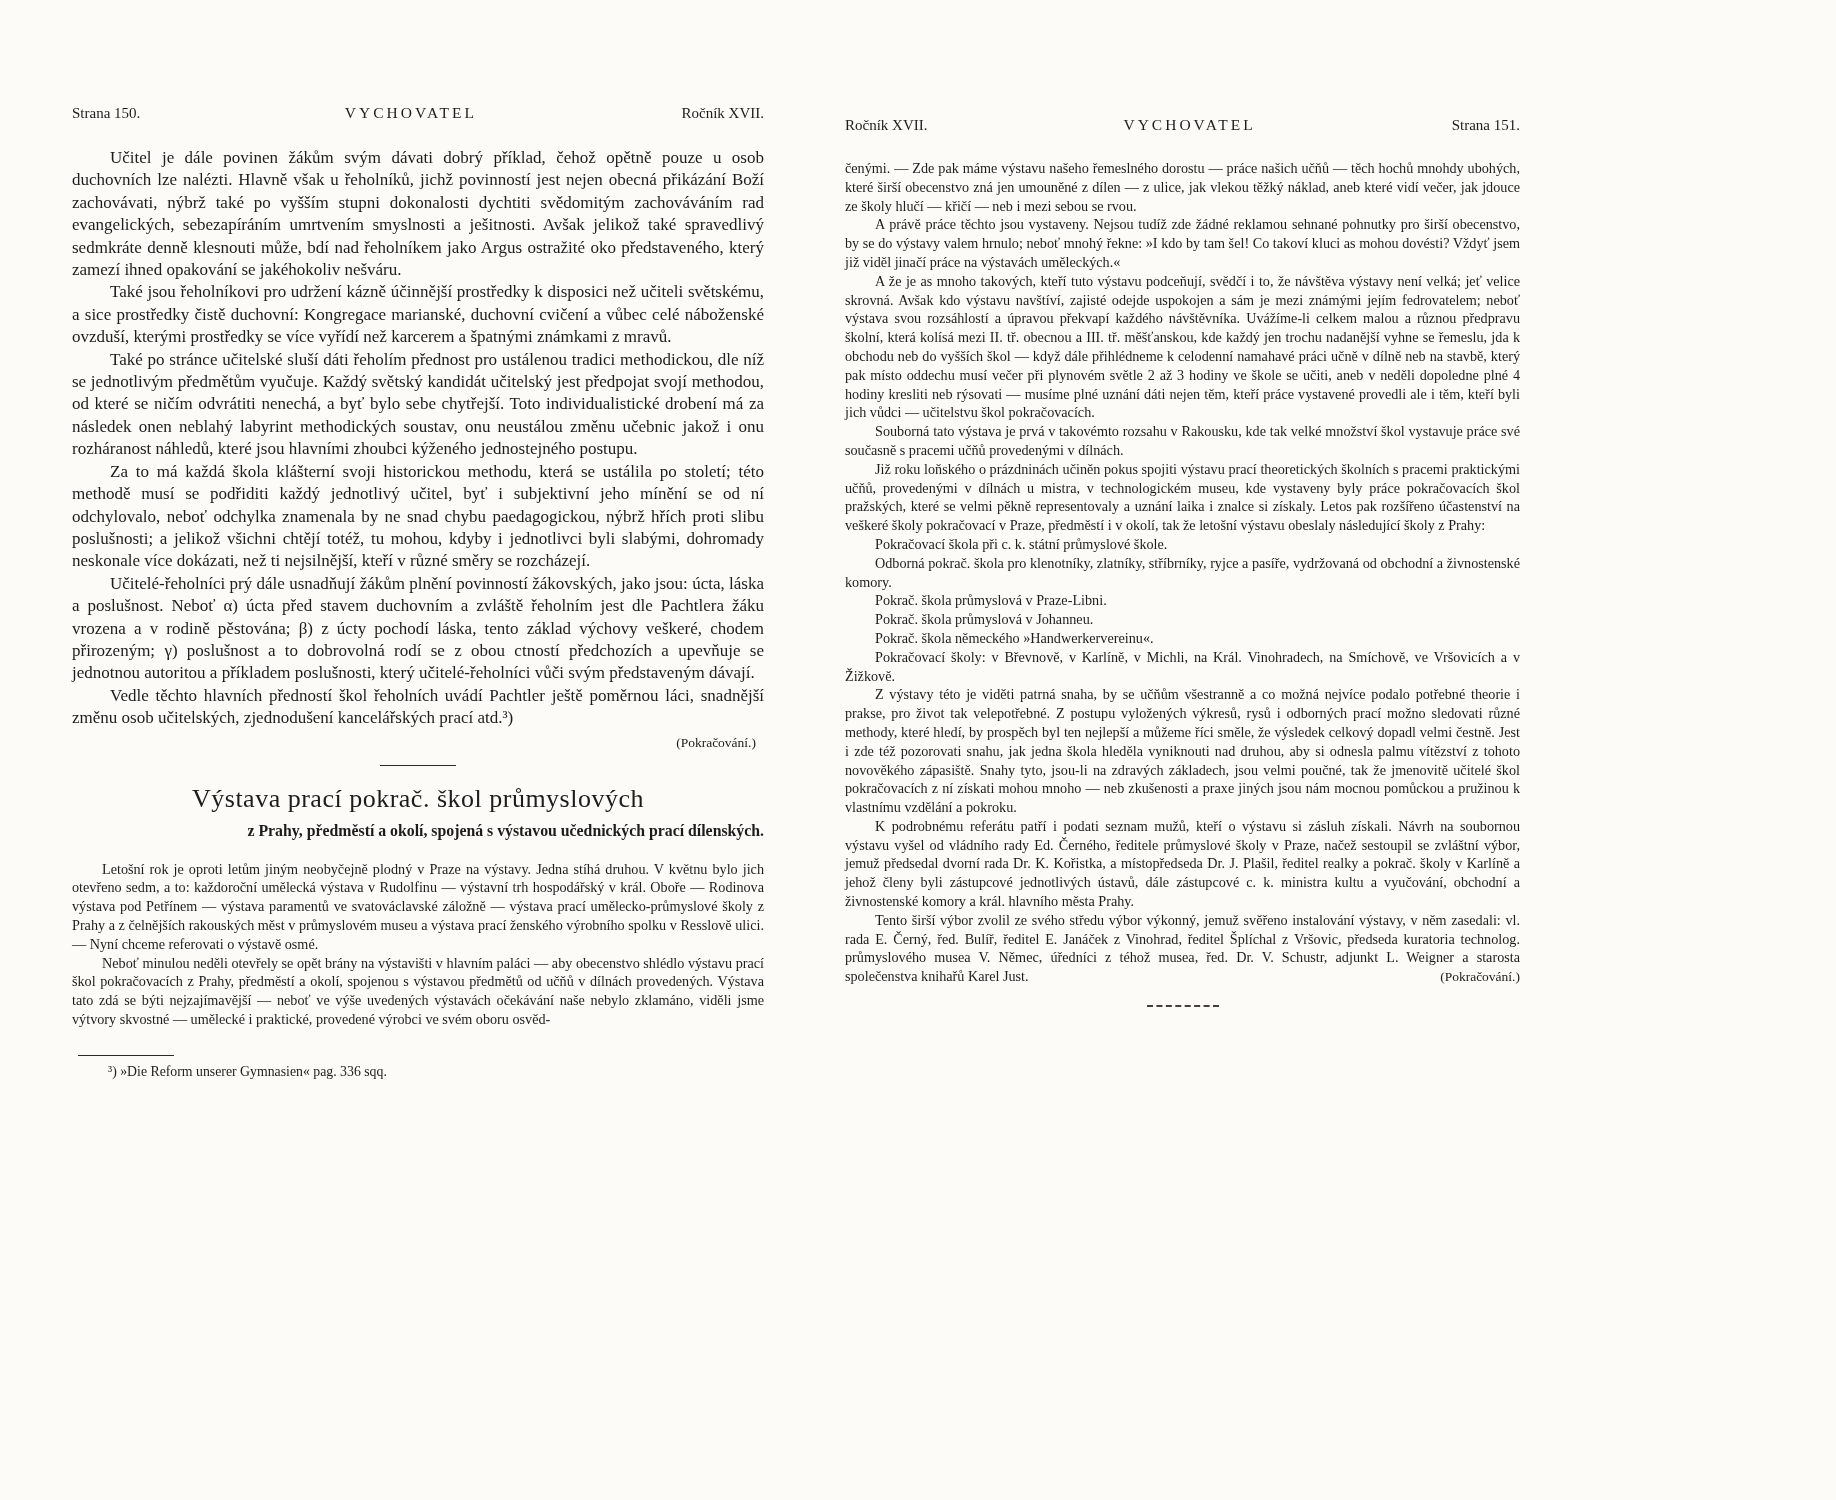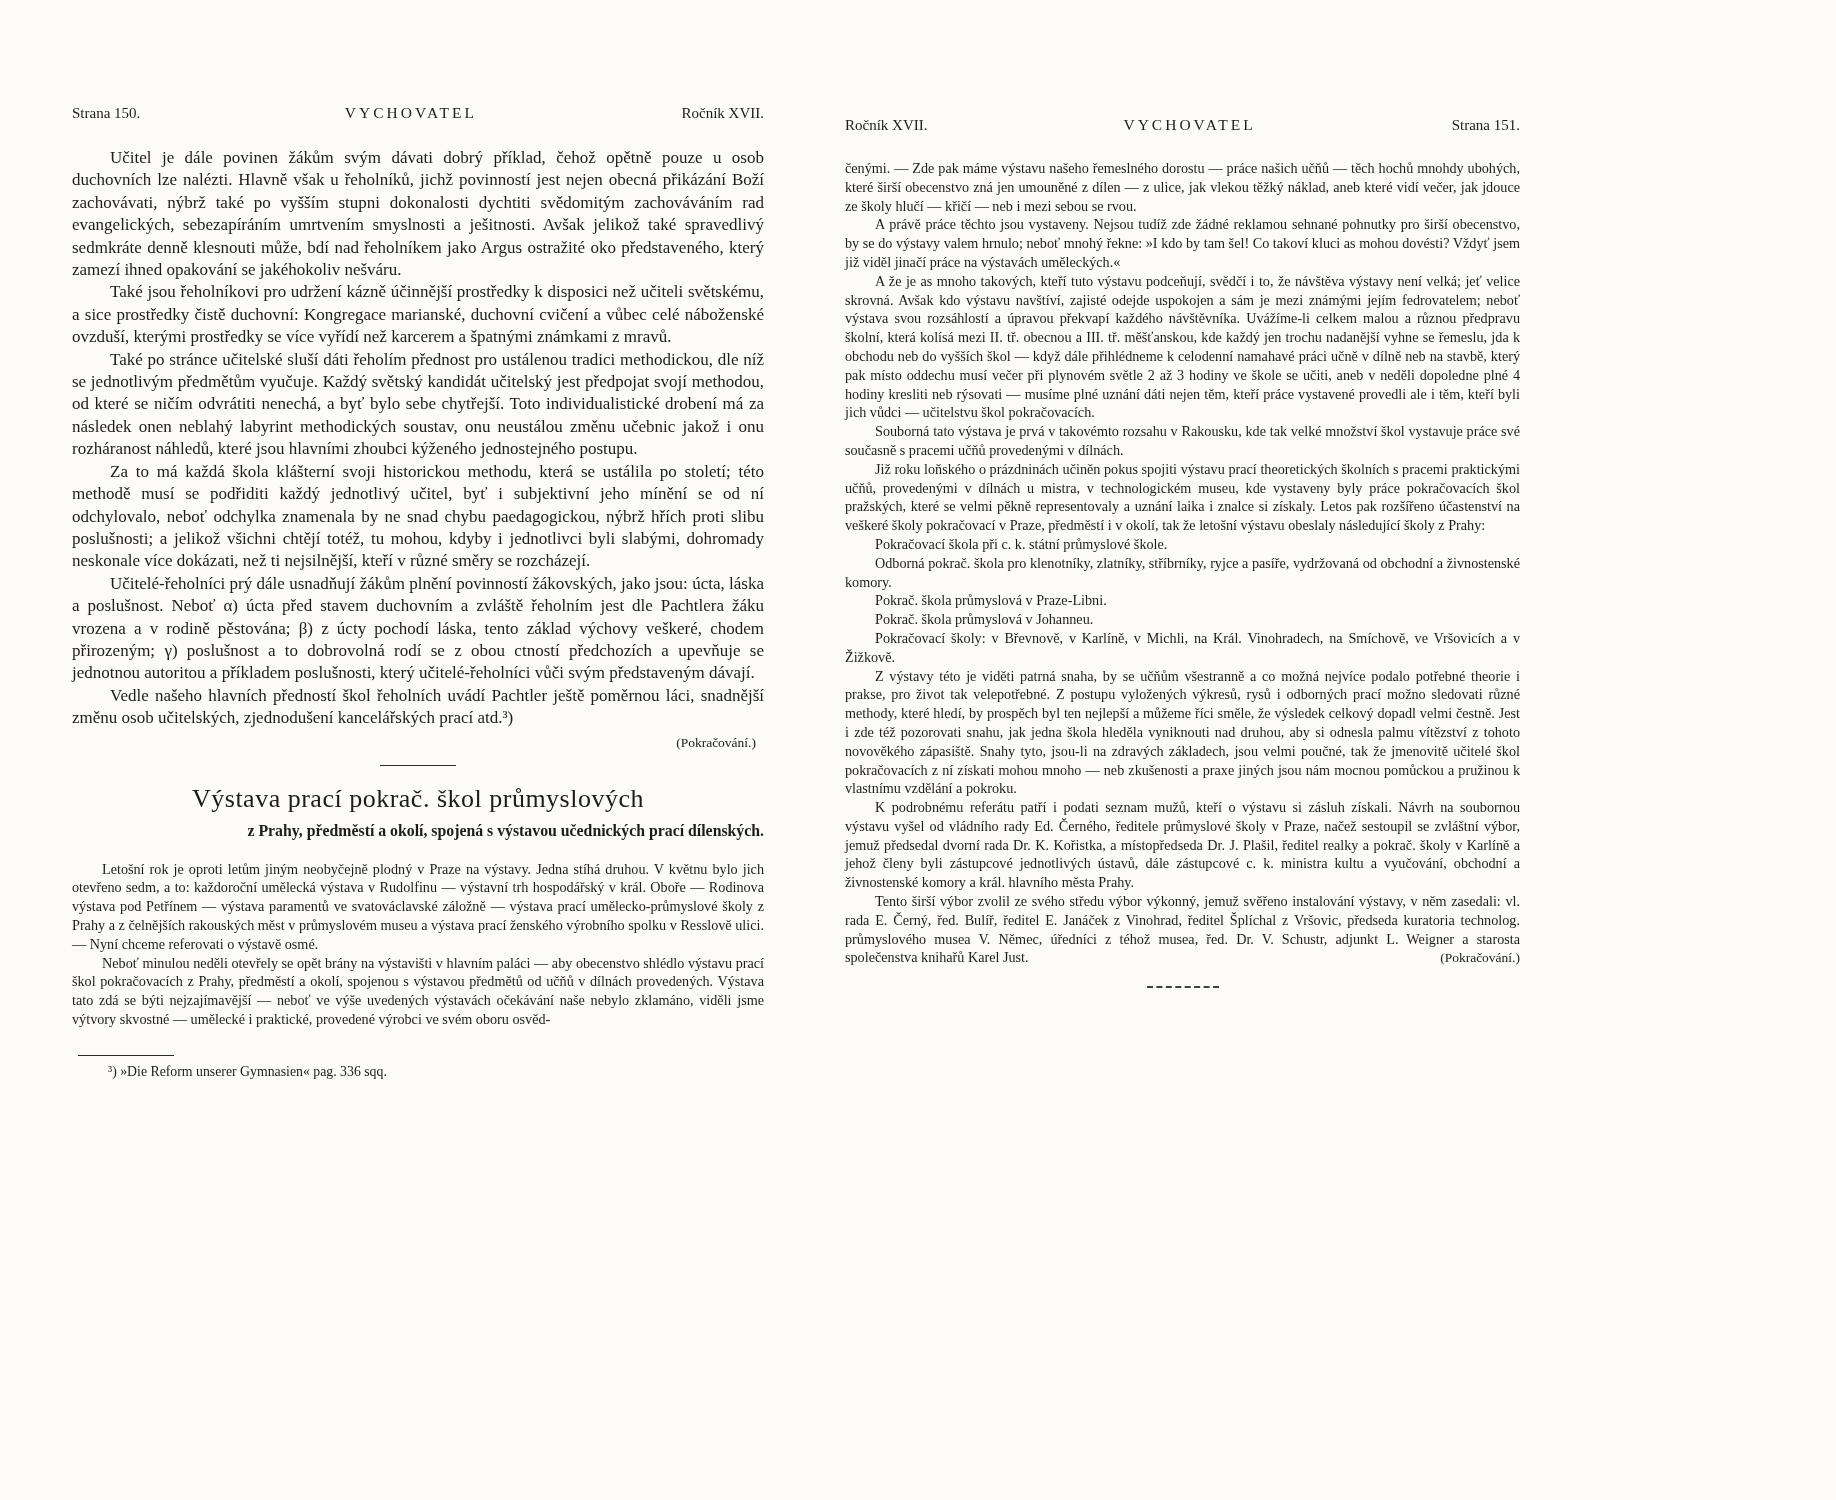--- a/index.html
+++ b/index.html
@@ -89,21 +89,21 @@
     <span class="journal">VYCHOVATEL</span>
     <span>Ročník XVII.</span>
   </header>
 
   <div class="body-main">
     <p>Učitel je dále povinen žákům svým dávati dobrý příklad, čehož opětně pouze u osob duchovních lze nalézti. Hlavně však u řeholníků, jichž povinností jest nejen obecná přikázání Boží zachovávati, nýbrž také po vyšším stupni dokonalosti dychtiti svědomitým zachováváním rad evangelických, sebezapíráním umrtvením smyslnosti a ješitnosti. Avšak jelikož také spravedlivý sedmkráte denně klesnouti může, bdí nad řeholníkem jako Argus ostražité oko představeného, který zamezí ihned opakování se jakéhokoliv nešváru.</p>
     <p>Také jsou řeholníkovi pro udržení kázně účinnější prostředky k disposici než učiteli světskému, a sice prostředky čistě duchovní: Kongregace marianské, duchovní cvičení a vůbec celé náboženské ovzduší, kterými prostředky se více vyřídí než karcerem a špatnými známkami z mravů.</p>
     <p>Také po stránce učitelské sluší dáti řeholím přednost pro ustálenou tradici methodickou, dle níž se jednotlivým předmětům vyučuje. Každý světský kandidát učitelský jest předpojat svojí methodou, od které se ničím odvrátiti nenechá, a byť bylo sebe chytřejší. Toto individualistické drobení má za následek onen neblahý labyrint methodických soustav, onu neustálou změnu učebnic jakož i onu rozháranost náhledů, které jsou hlavními zhoubci kýženého jednostejného postupu.</p>
     <p>Za to má každá škola klášterní svoji historickou methodu, která se ustálila po století; této methodě musí se podřiditi každý jednotlivý učitel, byť i subjektivní jeho mínění se od ní odchylovalo, neboť odchylka znamenala by ne snad chybu paedagogickou, nýbrž hřích proti slibu poslušnosti; a jelikož všichni chtějí totéž, tu mohou, kdyby i jednotlivci byli slabými, dohromady neskonale více dokázati, než ti nejsilnější, kteří v různé směry se rozcházejí.</p>
     <p>Učitelé-řeholníci prý dále usnadňují žákům plnění povinností žákovských, jako jsou: úcta, láska a poslušnost. Neboť α) úcta před stavem duchovním a zvláště řeholním jest dle Pachtlera žáku vrozena a v rodině pěstována; β) z úcty pochodí láska, tento základ výchovy veškeré, chodem přirozeným; γ) poslušnost a to dobrovolná rodí se z obou ctností předchozích a upevňuje se jednotnou autoritou a příkladem poslušnosti, který učitelé-řeholníci vůči svým představeným dávají.</p>
-    <p>Vedle našeho hlavních předností škol řeholních uvádí Pachtler ještě poměrnou láci, snadnější změnu osob učitelských, zjednodušení kancelářských prací atd.³)</p>
+    <p>Vedle těchto hlavních předností škol řeholních uvádí Pachtler ještě poměrnou láci, snadnější změnu osob učitelských, zjednodušení kancelářských prací atd.³)</p>
   </div>
 
   <div class="continuation">(Pokračování.)</div>
   <div class="section-rule"></div>
 
   <h1 class="article-title">Výstava prací pokrač. škol průmyslových</h1>
   <h2 class="article-subtitle">z Prahy, předměstí a okolí, spojená s výstavou učednických prací dílenských.</h2>
 
   <div class="body-petit">
     <p>Letošní rok je oproti letům jiným neobyčejně plodný v Praze na výstavy. Jedna stíhá druhou. V květnu bylo jich otevřeno sedm, a to: každoroční umělecká výstava v Rudolfinu — výstavní trh hospodářský v král. Oboře — Rodinova výstava pod Petřínem — výstava paramentů ve svatováclavské záložně — výstava prací umělecko-průmyslové školy z Prahy a z čelnějších rakouských měst v průmyslovém museu a výstava prací ženského výrobního spolku v Resslově ulici. — Nyní chceme referovati o výstavě osmé.</p>
@@ -124,20 +124,21 @@
   <div class="body-petit">
     <p class="no-indent">čenými. — Zde pak máme výstavu našeho řemeslného dorostu — práce našich učňů — těch hochů mnohdy ubohých, které širší obecenstvo zná jen umouněné z dílen — z ulice, jak vlekou těžký náklad, aneb které vidí večer, jak jdouce ze školy hlučí — křičí — neb i mezi sebou se rvou.</p>
     <p>A právě práce těchto jsou vystaveny. Nejsou tudíž zde žádné reklamou sehnané pohnutky pro širší obecenstvo, by se do výstavy valem hrnulo; neboť mnohý řekne: »I kdo by tam šel! Co takoví kluci as mohou dovésti? Vždyť jsem již viděl jinačí práce na výstavách uměleckých.«</p>
     <p>A že je as mnoho takových, kteří tuto výstavu podceňují, svědčí i to, že návštěva výstavy není velká; jeť velice skrovná. Avšak kdo výstavu navštíví, zajisté odejde uspokojen a sám je mezi známými jejím fedrovatelem; neboť výstava svou rozsáhlostí a úpravou překvapí každého návštěvníka. Uvážíme-li celkem malou a různou předpravu školní, která kolísá mezi II. tř. obecnou a III. tř. měšťanskou, kde každý jen trochu nadanější vyhne se řemeslu, jda k obchodu neb do vyšších škol — když dále přihlédneme k celodenní namahavé práci učně v dílně neb na stavbě, který pak místo oddechu musí večer při plynovém světle 2 až 3 hodiny ve škole se učiti, aneb v neděli dopoledne plné 4 hodiny kresliti neb rýsovati — musíme plné uznání dáti nejen těm, kteří práce vystavené provedli ale i těm, kteří byli jich vůdci — učitelstvu škol pokračovacích.</p>
     <p>Souborná tato výstava je prvá v takovémto rozsahu v Rakousku, kde tak velké množství škol vystavuje práce své současně s pracemi učňů provedenými v dílnách.</p>
     <p>Již roku loňského o prázdninách učiněn pokus spojiti výstavu prací theoretických školních s pracemi praktickými učňů, provedenými v dílnách u mistra, v technologickém museu, kde vystaveny byly práce pokračovacích škol pražských, které se velmi pěkně representovaly a uznání laika i znalce si získaly. Letos pak rozšířeno účastenství na veškeré školy pokračovací v Praze, předměstí i v okolí, tak že letošní výstavu obeslaly následující školy z Prahy:</p>
     <p>Pokračovací škola při c. k. státní průmyslové škole.</p>
     <p>Odborná pokrač. škola pro klenotníky, zlatníky, stříbrníky, ryjce a pasíře, vydržovaná od obchodní a živnostenské komory.</p>
     <p>Pokrač. škola průmyslová v Praze-Libni.</p>
     <p>Pokrač. škola průmyslová v Johanneu.</p>
+    <p>Pokrač. škola německého »Handwerkervereinu«.</p>
     <p>Pokračovací školy: v Břevnově, v Karlíně, v Michli, na Král. Vinohradech, na Smíchově, ve Vršovicích a v Žižkově.</p>
     <p>Z výstavy této je viděti patrná snaha, by se učňům všestranně a co možná nejvíce podalo potřebné theorie i prakse, pro život tak velepotřebné. Z postupu vyložených výkresů, rysů i odborných prací možno sledovati různé methody, které hledí, by prospěch byl ten nejlepší a můžeme říci směle, že výsledek celkový dopadl velmi čestně. Jest i zde též pozorovati snahu, jak jedna škola hleděla vyniknouti nad druhou, aby si odnesla palmu vítězství z tohoto novověkého zápasiště. Snahy tyto, jsou-li na zdravých základech, jsou velmi poučné, tak že jmenovitě učitelé škol pokračovacích z ní získati mohou mnoho — neb zkušenosti a praxe jiných jsou nám mocnou pomůckou a pružinou k vlastnímu vzdělání a pokroku.</p>
     <p>K podrobnému referátu patří i podati seznam mužů, kteří o výstavu si zásluh získali. Návrh na soubornou výstavu vyšel od vládního rady Ed. Černého, ředitele průmyslové školy v Praze, načež sestoupil se zvláštní výbor, jemuž předsedal dvorní rada Dr. K. Kořistka, a místopředseda Dr. J. Plašil, ředitel realky a pokrač. školy v Karlíně a jehož členy byli zástupcové jednotlivých ústavů, dále zástupcové c. k. ministra kultu a vyučování, obchodní a živnostenské komory a král. hlavního města Prahy.</p>
     <p>Tento širší výbor zvolil ze svého středu výbor výkonný, jemuž svěřeno instalování výstavy, v něm zasedali: vl. rada E. Černý, řed. Bulíř, ředitel E. Janáček z Vinohrad, ředitel Šplíchal z Vršovic, předseda kuratoria technolog. průmyslového musea V. Němec, úředníci z téhož musea, řed. Dr. V. Schustr, adjunkt L. Weigner a starosta společenstva knihařů Karel Just.</p>
   </div>
 
   <div class="continuation overlap">(Pokračování.)</div>
   <div class="end-dash"></div>
 </section>
 

